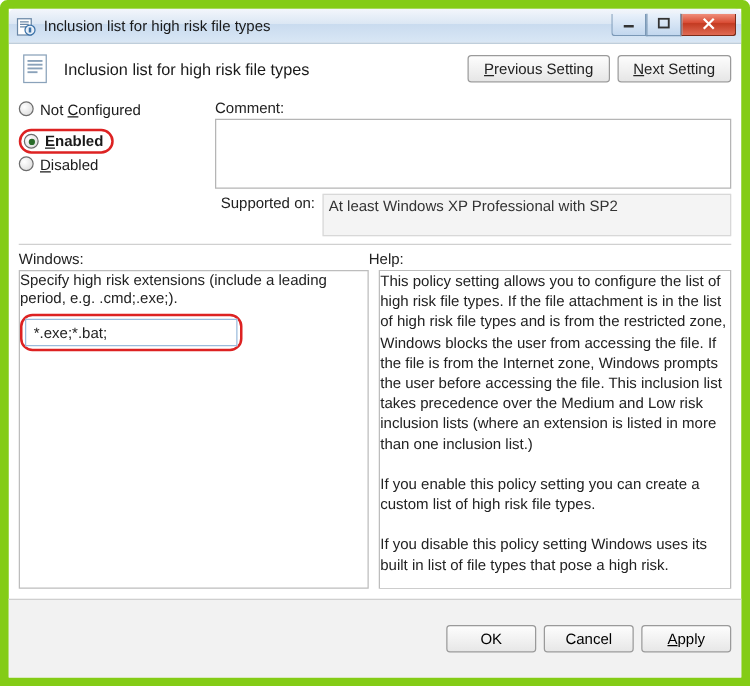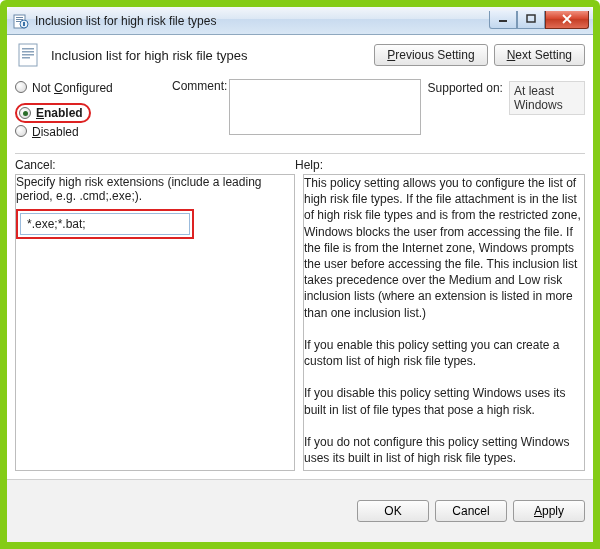--- a/index.html
+++ b/index.html
@@ -56,21 +56,21 @@
     font-size:12px; color:#222; display:flex; align-items:center;
   }
   .nav-btn .ul { text-decoration: underline; }
   .config-area { display:flex; gap:8px; margin-top:4px;}
   .radio-col { width:112px; padding-top:2px;}
   .radio-item { display:flex; align-items:flex-start; gap:5px; height:22px; color:#1a1a1a; font-size:12px;}
   .radio-item .ul { text-decoration: underline; display:inline;}
   .radio { width:12px; height:12px; border:1px solid #6d6d6d; border-radius:50%; background:radial-gradient(circle at 35% 35%, #fff, #d7d7d7); display:flex; align-items:center; justify-content:center;}
   .radio.checked::after { content:""; width:5px; height:5px; border-radius:50%; background:#2a6c2a;}
   .circled-red { border:2px solid #d22; border-radius:14px; padding:1px 6px 1px 2px; display:inline-flex; align-items:center; gap:5px;font-weight:bold;}
-  .right-col { flex:1; display:flex; flex-direction:row; gap:2px;padding-left:37px;}
+  .right-col { flex:1; display:flex; flex-direction:column; gap:2px;padding-left:37px;}
   .lbl { font-size:12px; color:#222; }
   .comment-box {
     width:100%; height:56px; border:1px solid #b5b5b5;
     background:#fff; resize:none; font:inherit; padding:2px 4px;
     overflow-y:scroll;
   }
   .supported-row { display:flex; align-items:flex-start; gap:6px; margin-top:2px;}
   .supported-lbl { width:80px; text-align:right; }
   .supported-box {
     flex:1; height:34px; border:1px solid #d8d8d8; background:#f4f4f4;
@@ -85,21 +85,21 @@
     padding:0; overflow:auto;
   }
   .panel.left { width:280px; }
   .panel.right { flex:1; font-size:12px; color:#222; line-height:1.35; white-space:pre-wrap;}
   .opt-label { font-size:12px; color:#222; margin-bottom:6px;}
   .text-input {
     width:170px; height:22px;
     border:1px solid #9bbbdc; background:#fff;
     padding:2px 6px; font:inherit; color:#222;
   }
-  .circled-input { border:2px solid #d22; border-radius:0; padding:2px; display:inline-block;}
+  .circled-input { border:2px solid #d22; border-radius:10px; padding:2px; display:inline-block;}
   .footer {
     border-top:1px solid #cfcfcf; padding:20px 8px;
     display:flex; justify-content:flex-end; gap:6px;
     background:#f2f2f2;
   }
   .footer .btn {
     width:72px; height:22px;
     background: linear-gradient(to bottom,#fdfdfd,#e7e7e7);
     border:1px solid #9a9a9a; border-radius:3px;
     font-size:12px; display:flex; align-items:center; justify-content:center;
@@ -189,21 +189,21 @@
         <div class="supported-row">
           <span class="lbl supported-lbl">Supported on:</span>
           <div class="supported-box">At least Windows XP Professional with SP2</div>
         </div>
       </div>
     </div>
 
     <div class="splitter"></div>
 
     <div class="labels-row">
-      <span class="lbl left">Cancel:</span>
+      <span class="lbl left">Windows:</span>
       <span class="lbl">Help:</span>
     </div>
 
     <div class="panels">
       <div class="panel left">
         <div class="opt-label">Specify high risk extensions (include a leading period, e.g. .cmd;.exe;).</div>
         <span class="circled-input">
           <input type="text" class="text-input" value="*.exe;*.bat;" style="">
         </span>
       </div>

